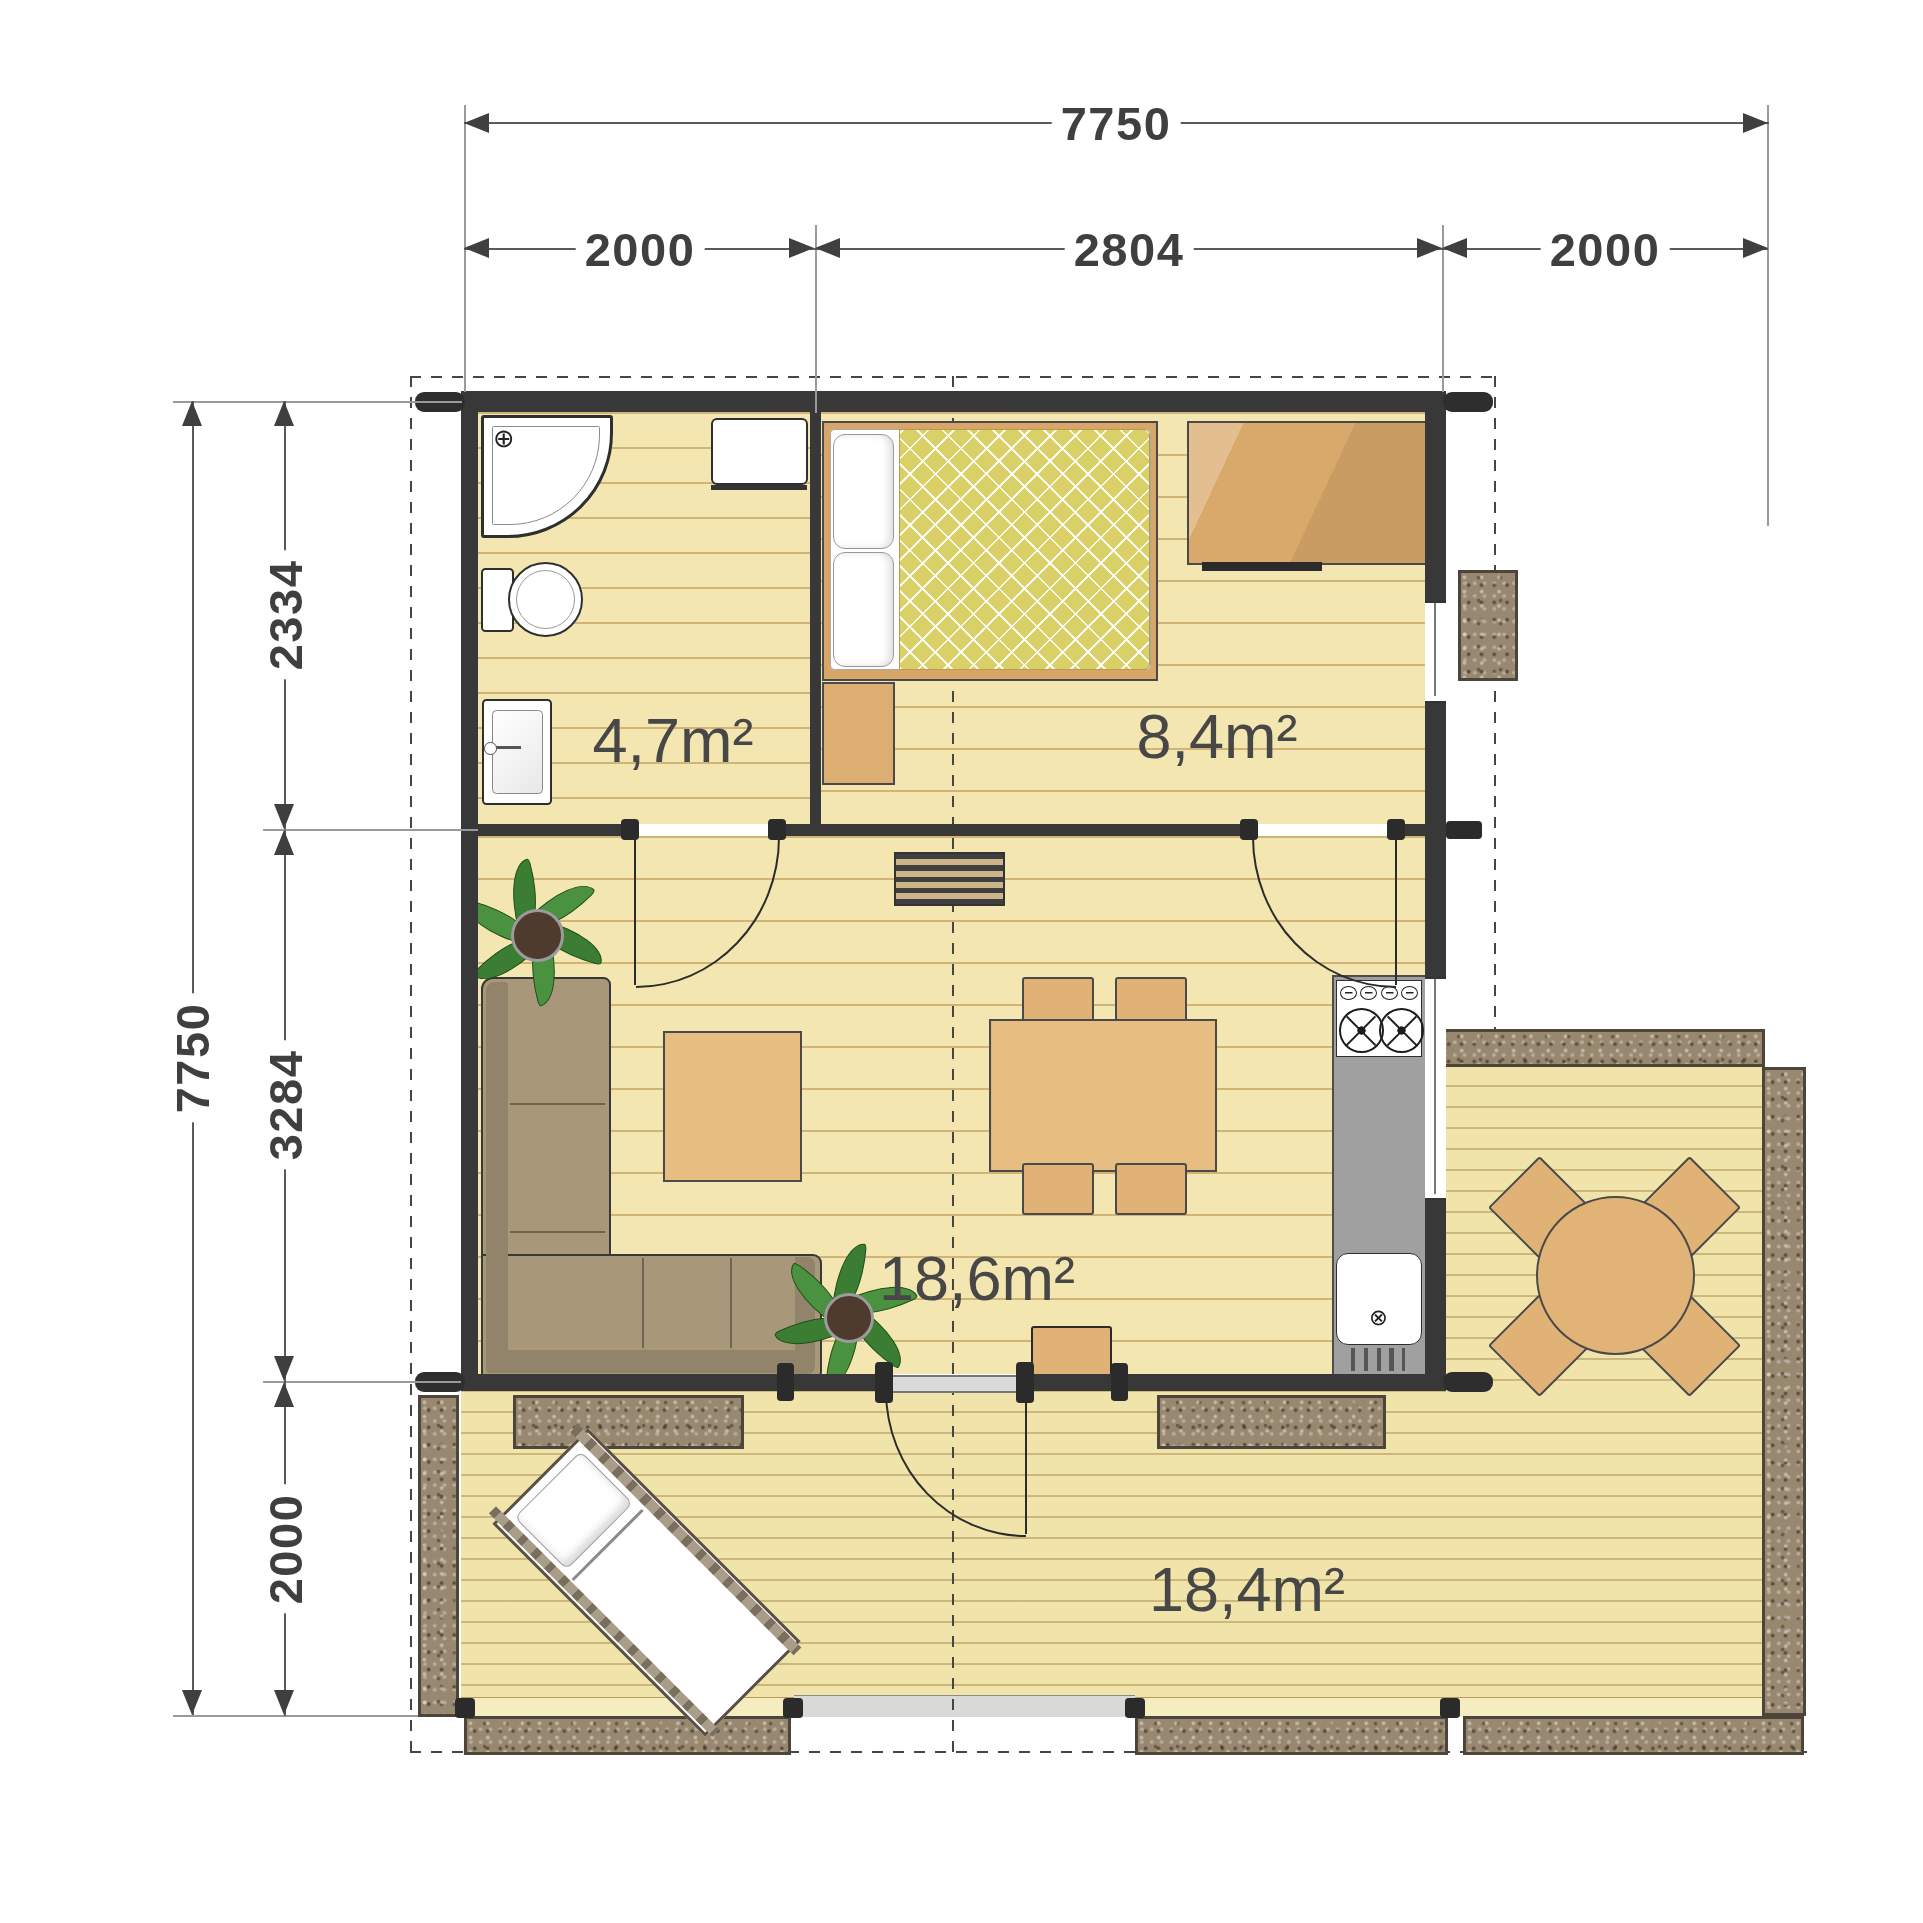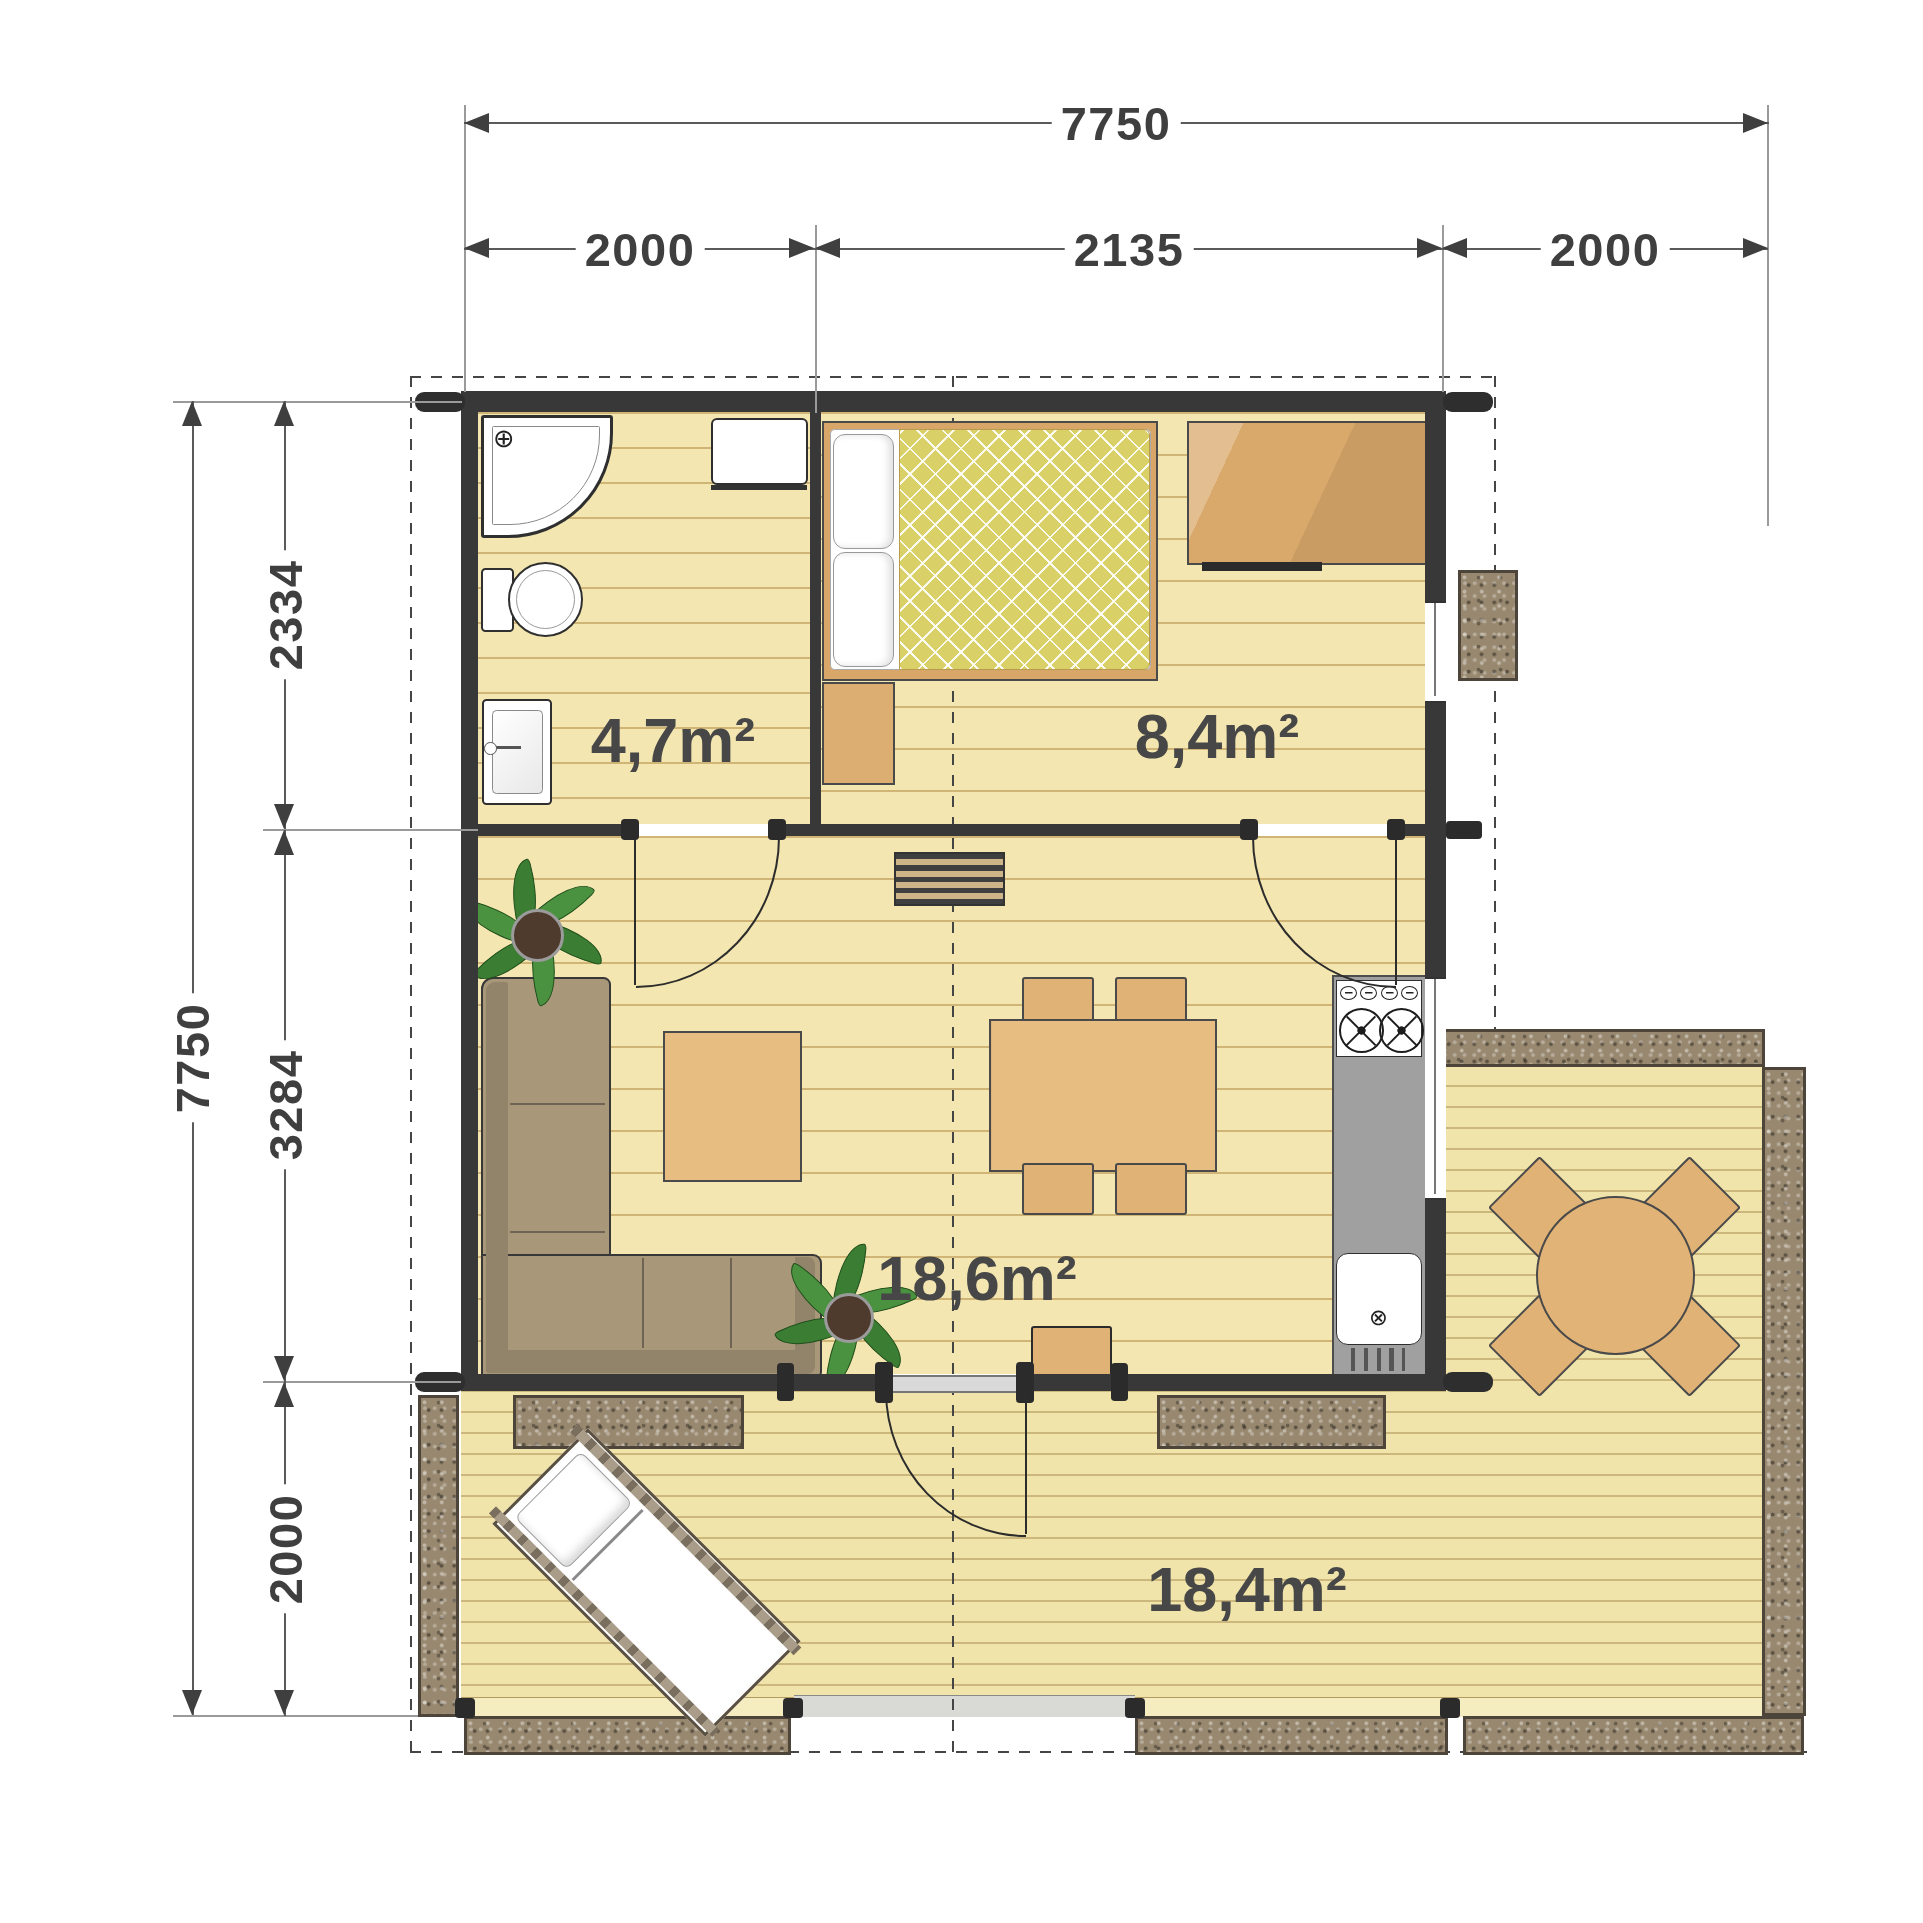--- a/index.html
+++ b/index.html
@@ -24,21 +24,21 @@
   
   .dashv{position:absolute;width:2.3px;background:repeating-linear-gradient(180deg,#454545 0 11.3px,transparent 11.3px 21px);}
   .dashh{position:absolute;height:2.3px;background:repeating-linear-gradient(90deg,#454545 0 11.3px,transparent 11.3px 21px);}
   .extl{position:absolute;background:#9a9a9a;}
   .dimh{position:absolute;height:1.5px;background:#5a5a5a;}
   .dimv{position:absolute;width:1.5px;background:#5a5a5a;}
   .dim-lab{position:absolute;transform:translate(-50%,-50%);background:#fff;color:#3f3f3f;
     font-weight:700;font-size:47px;padding:0 9px;white-space:nowrap;letter-spacing:1.5px;}
   .dim-lab.v{transform:translate(-50%,-50%) rotate(-90deg);}
   .arr{position:absolute;width:0;height:0;}
-  .area-lab{position:absolute;transform:translate(-50%,-50%);color:#474747;font-weight:700;
+  .area-lab{position:absolute;transform:translate(-50%,-50%);color:#474747;font-weight:400;
     font-size:63px;white-space:nowrap;}
   
   .wood{position:absolute;background:#e7bd82;border:2.3px solid #4a4a4a;}
   .chair{position:absolute;background:#e0b276;border:2.3px solid #4a4a4a;border-radius:3px;}
   .white-fix{position:absolute;background:#ffffff;border:2.3px solid #2f2f2f;}
   .leaf{position:absolute;left:50%;top:50%;width:71px;height:27px;margin-top:-13.5px;
     background:#3a7d33;border:1.5px solid #1e4d1a;border-radius:8% 95% 8% 95%;transform-origin:0 50%;}
   .leaf.alt{background:#4a9140;}
   .burner{position:absolute;width:41px;height:41px;border:2.3px solid #1d1d1d;border-radius:50%;
     background:radial-gradient(circle,#1d1d1d 0 3.8px,transparent 4.5px);}
@@ -256,21 +256,21 @@
 <div class="arr" style="left:1743px;top:113px;border-top:10.5px solid transparent;border-bottom:10.5px solid transparent;border-left:25.6px solid #3f3f3f;"></div>
 <div class="dim-lab" style="left:1116px;top:123px;">7750</div>
 
 <div class="dimh" style="left:464px;top:248px;width:351px;"></div>
 <div class="arr" style="left:464px;top:238px;border-top:10.5px solid transparent;border-bottom:10.5px solid transparent;border-right:25.6px solid #3f3f3f;"></div>
 <div class="arr" style="left:789px;top:238px;border-top:10.5px solid transparent;border-bottom:10.5px solid transparent;border-left:25.6px solid #3f3f3f;"></div>
 <div class="dim-lab" style="left:640px;top:249px;">2000</div>
 <div class="dimh" style="left:815px;top:248px;width:627px;"></div>
 <div class="arr" style="left:815px;top:238px;border-top:10.5px solid transparent;border-bottom:10.5px solid transparent;border-right:25.6px solid #3f3f3f;"></div>
 <div class="arr" style="left:1417px;top:238px;border-top:10.5px solid transparent;border-bottom:10.5px solid transparent;border-left:25.6px solid #3f3f3f;"></div>
-<div class="dim-lab" style="left:1129px;top:249px;">2135</div>
+<div class="dim-lab" style="left:1129px;top:249px;">2804</div>
 <div class="dimh" style="left:1442px;top:248px;width:326px;"></div>
 <div class="arr" style="left:1442px;top:238px;border-top:10.5px solid transparent;border-bottom:10.5px solid transparent;border-right:25.6px solid #3f3f3f;"></div>
 <div class="arr" style="left:1743px;top:238px;border-top:10.5px solid transparent;border-bottom:10.5px solid transparent;border-left:25.6px solid #3f3f3f;"></div>
 <div class="dim-lab" style="left:1605px;top:249px;">2000</div>
 
 <div class="dimv" style="left:192px;top:401px;height:1314px;"></div>
 <div class="arr" style="left:182px;top:401px;border-left:10.5px solid transparent;border-right:10.5px solid transparent;border-bottom:25.6px solid #3f3f3f;"></div>
 <div class="arr" style="left:182px;top:1690px;border-left:10.5px solid transparent;border-right:10.5px solid transparent;border-top:25.6px solid #3f3f3f;"></div>
 <div class="dim-lab v" style="left:192px;top:1058px;">7750</div>
 

